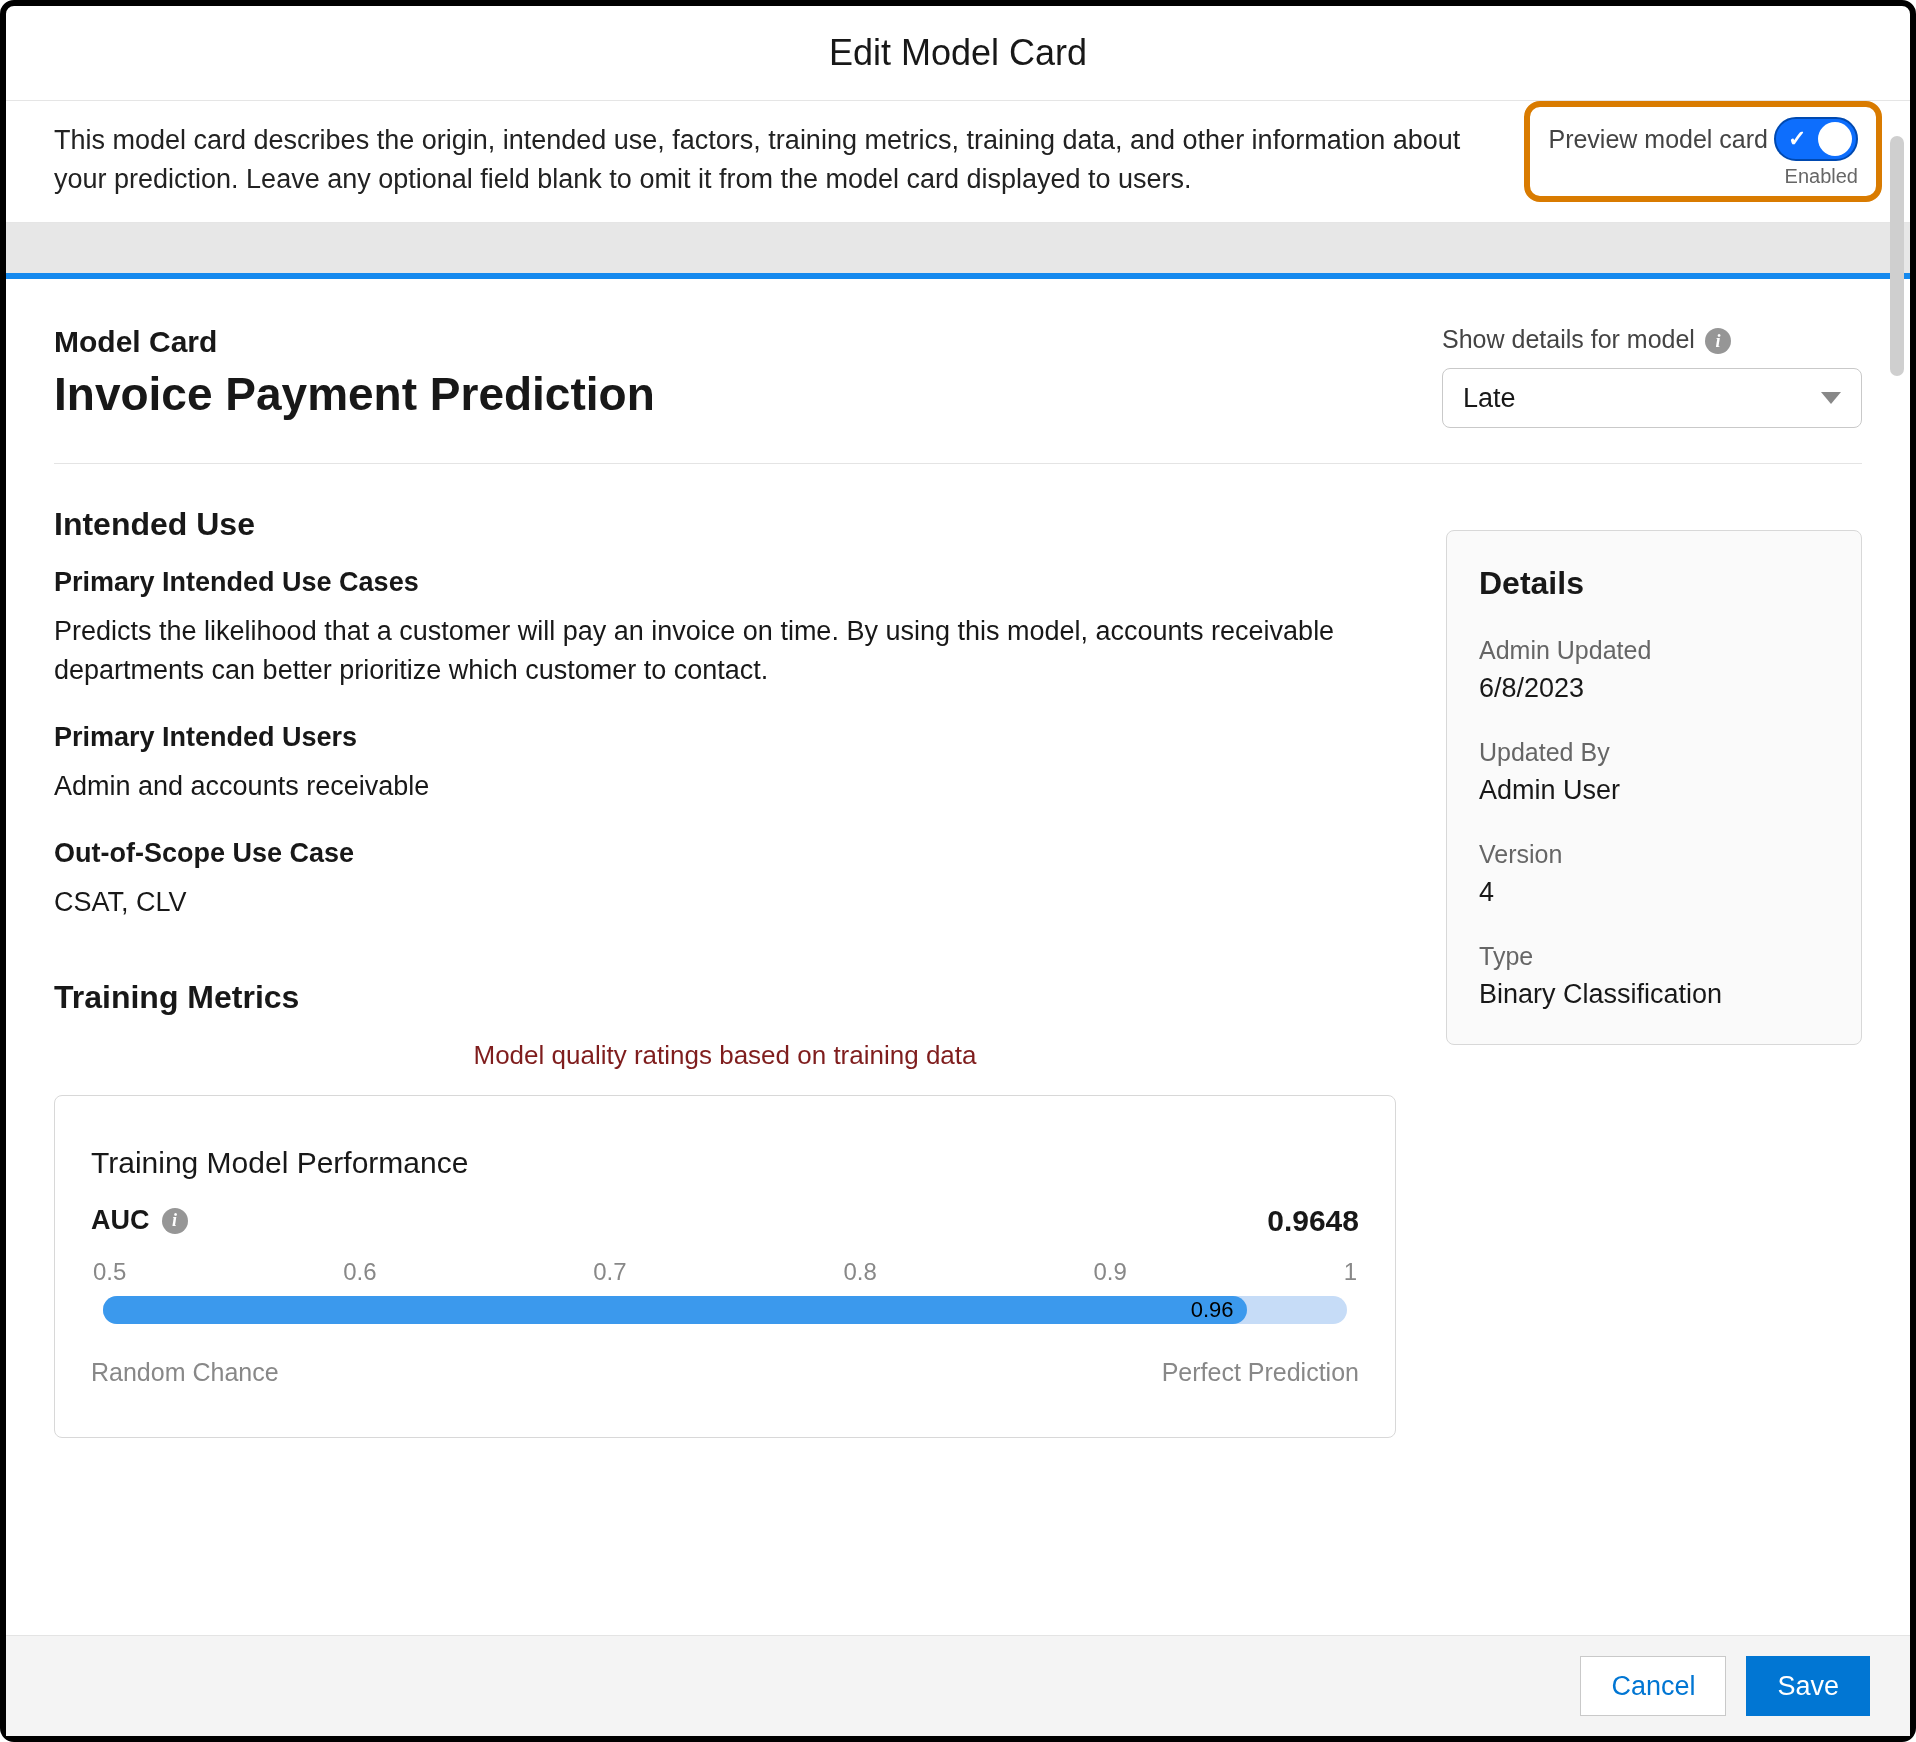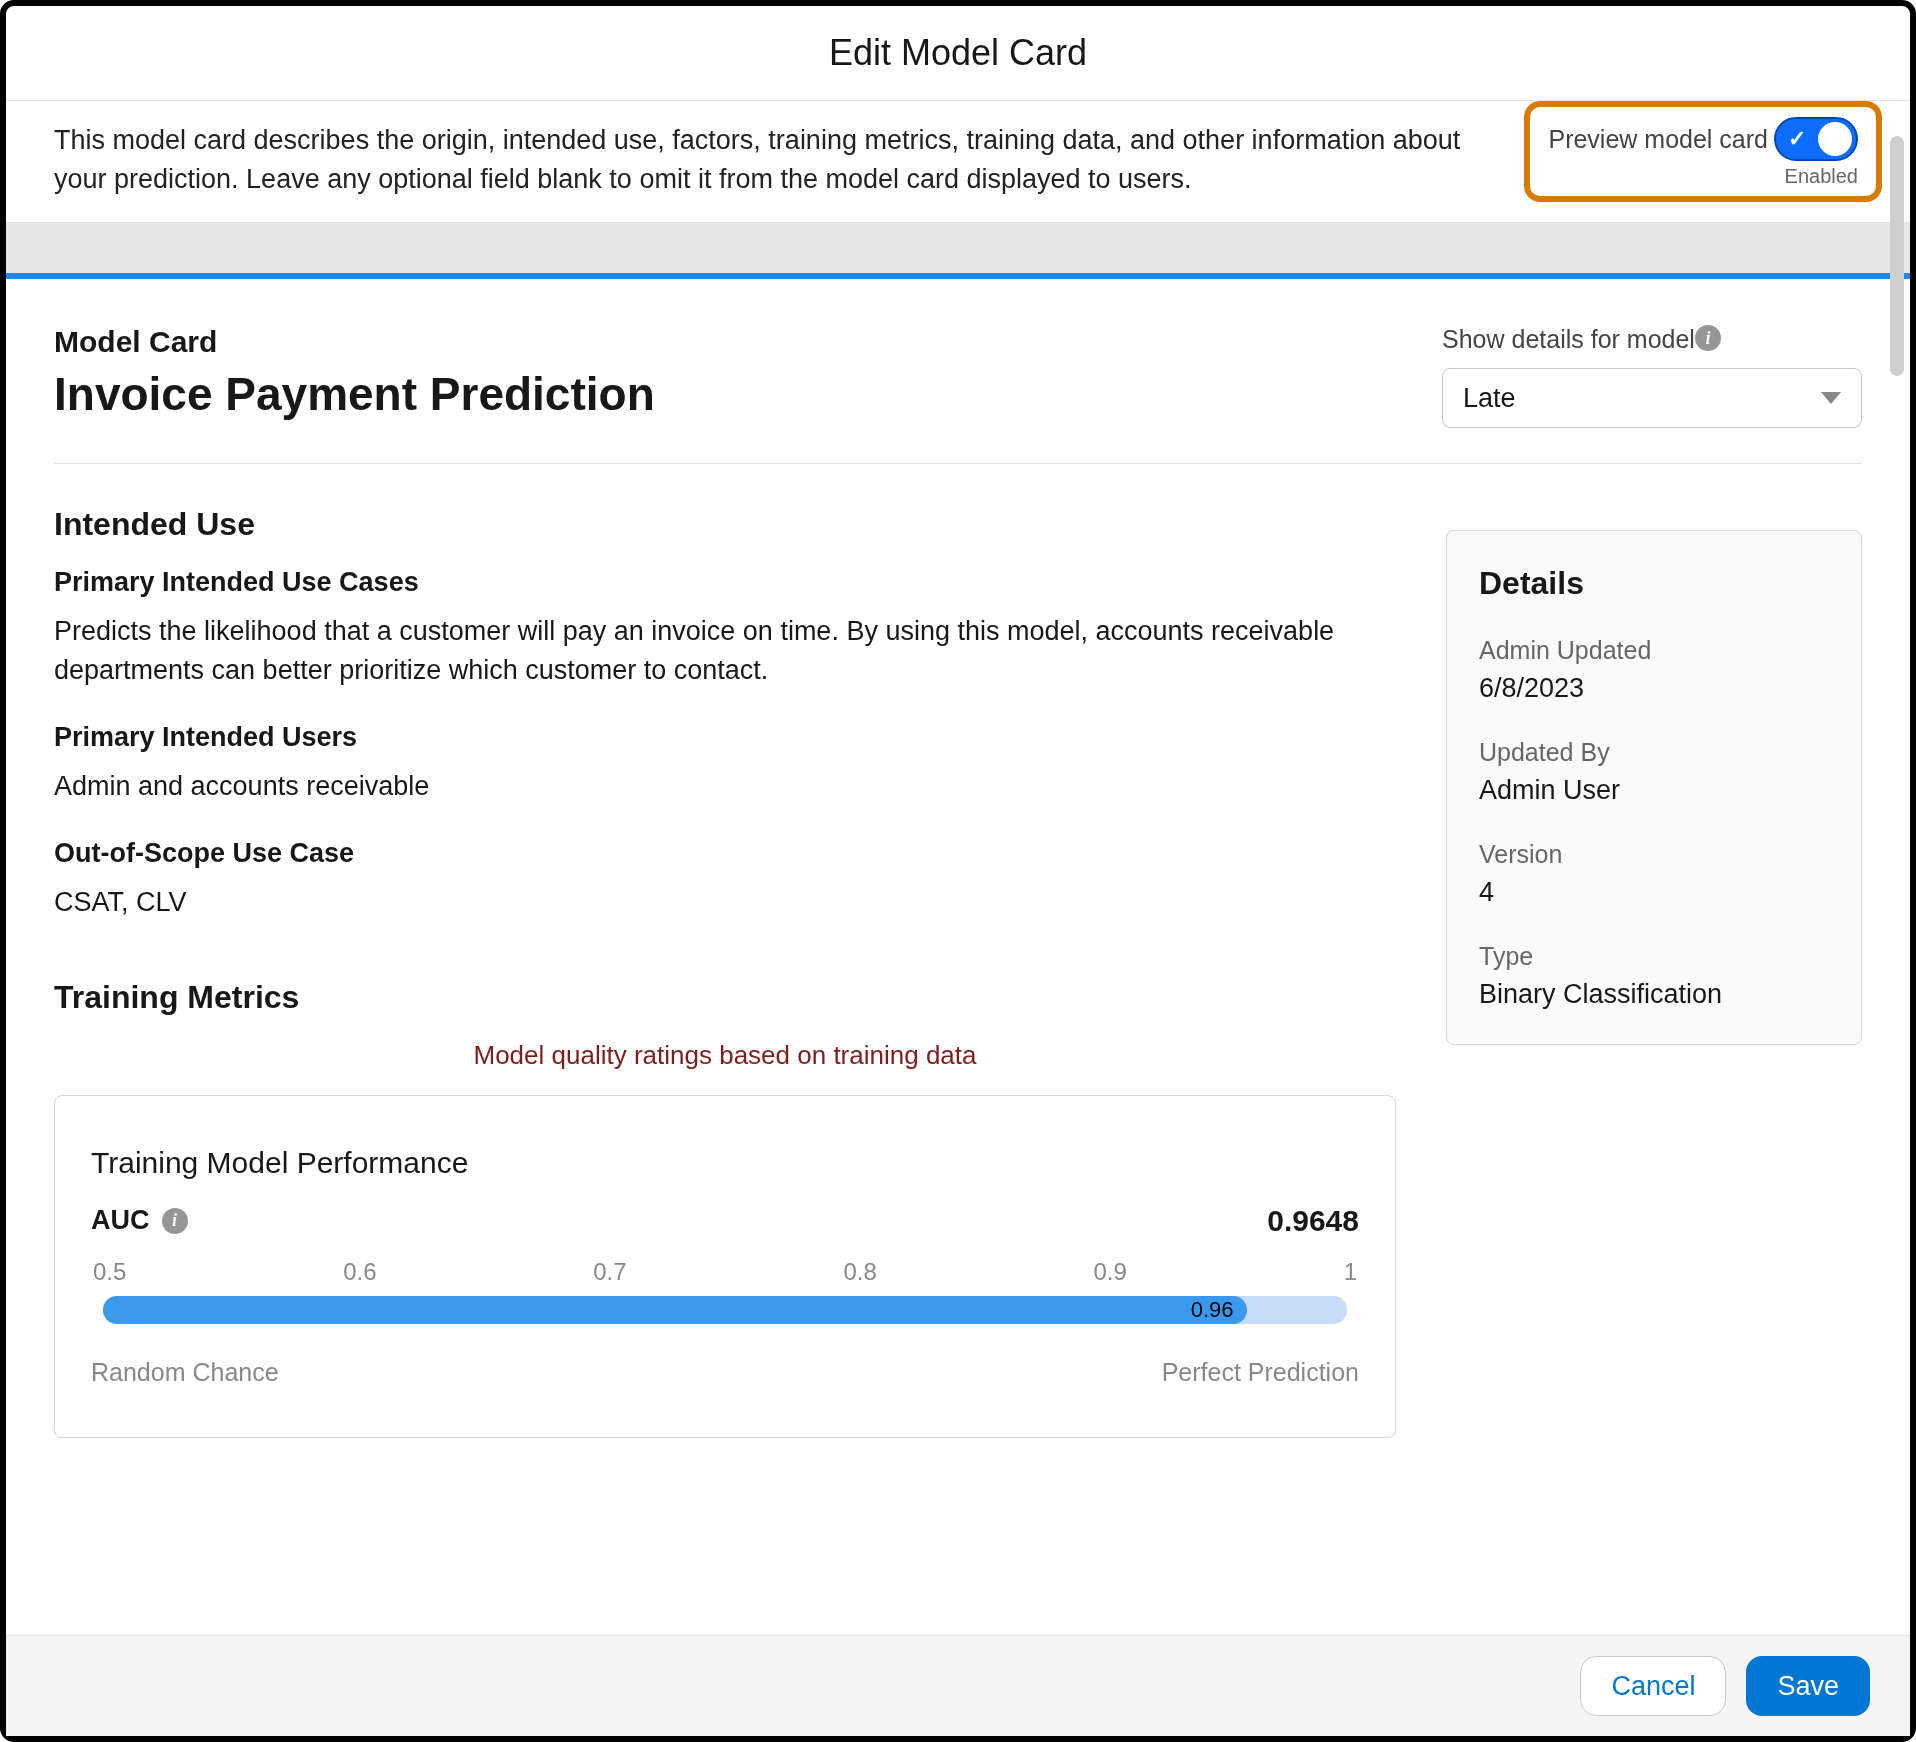--- a/index.html
+++ b/index.html
@@ -120,21 +120,22 @@
   font-size: 46px;
   font-weight: 600;
 }
 .model-select-area {
   display: flex;
   flex-direction: column;
   align-items: flex-start;
 }
 .select-label-row {
   display: flex;
-  align-items: flex-start;
+  align-items: flex-end;
+  gap: 10px;
   font-size: 25px;
   color: #444;
   margin-bottom: 14px;
 }
 .info-icon {
   width: 26px;
   height: 26px;
   background: #969696;
   border-radius: 50%;
   color: #fff;
@@ -287,21 +288,21 @@
   background: #f4f4f4;
   padding: 20px 40px;
   display: flex;
   justify-content: flex-end;
   gap: 20px;
 }
 .btn {
   height: 60px;
   padding: 0 30px;
   font-size: 27px;
-  border-radius: 16px;
+  border-radius: 0;
   cursor: pointer;
   border: 1px solid transparent;
 }
 .btn-cancel {
   background: #fff;
   border: 1px solid #c9c9c9;
   color: #0176d3;
 }
 .btn-save {
   background: #0176d3;

